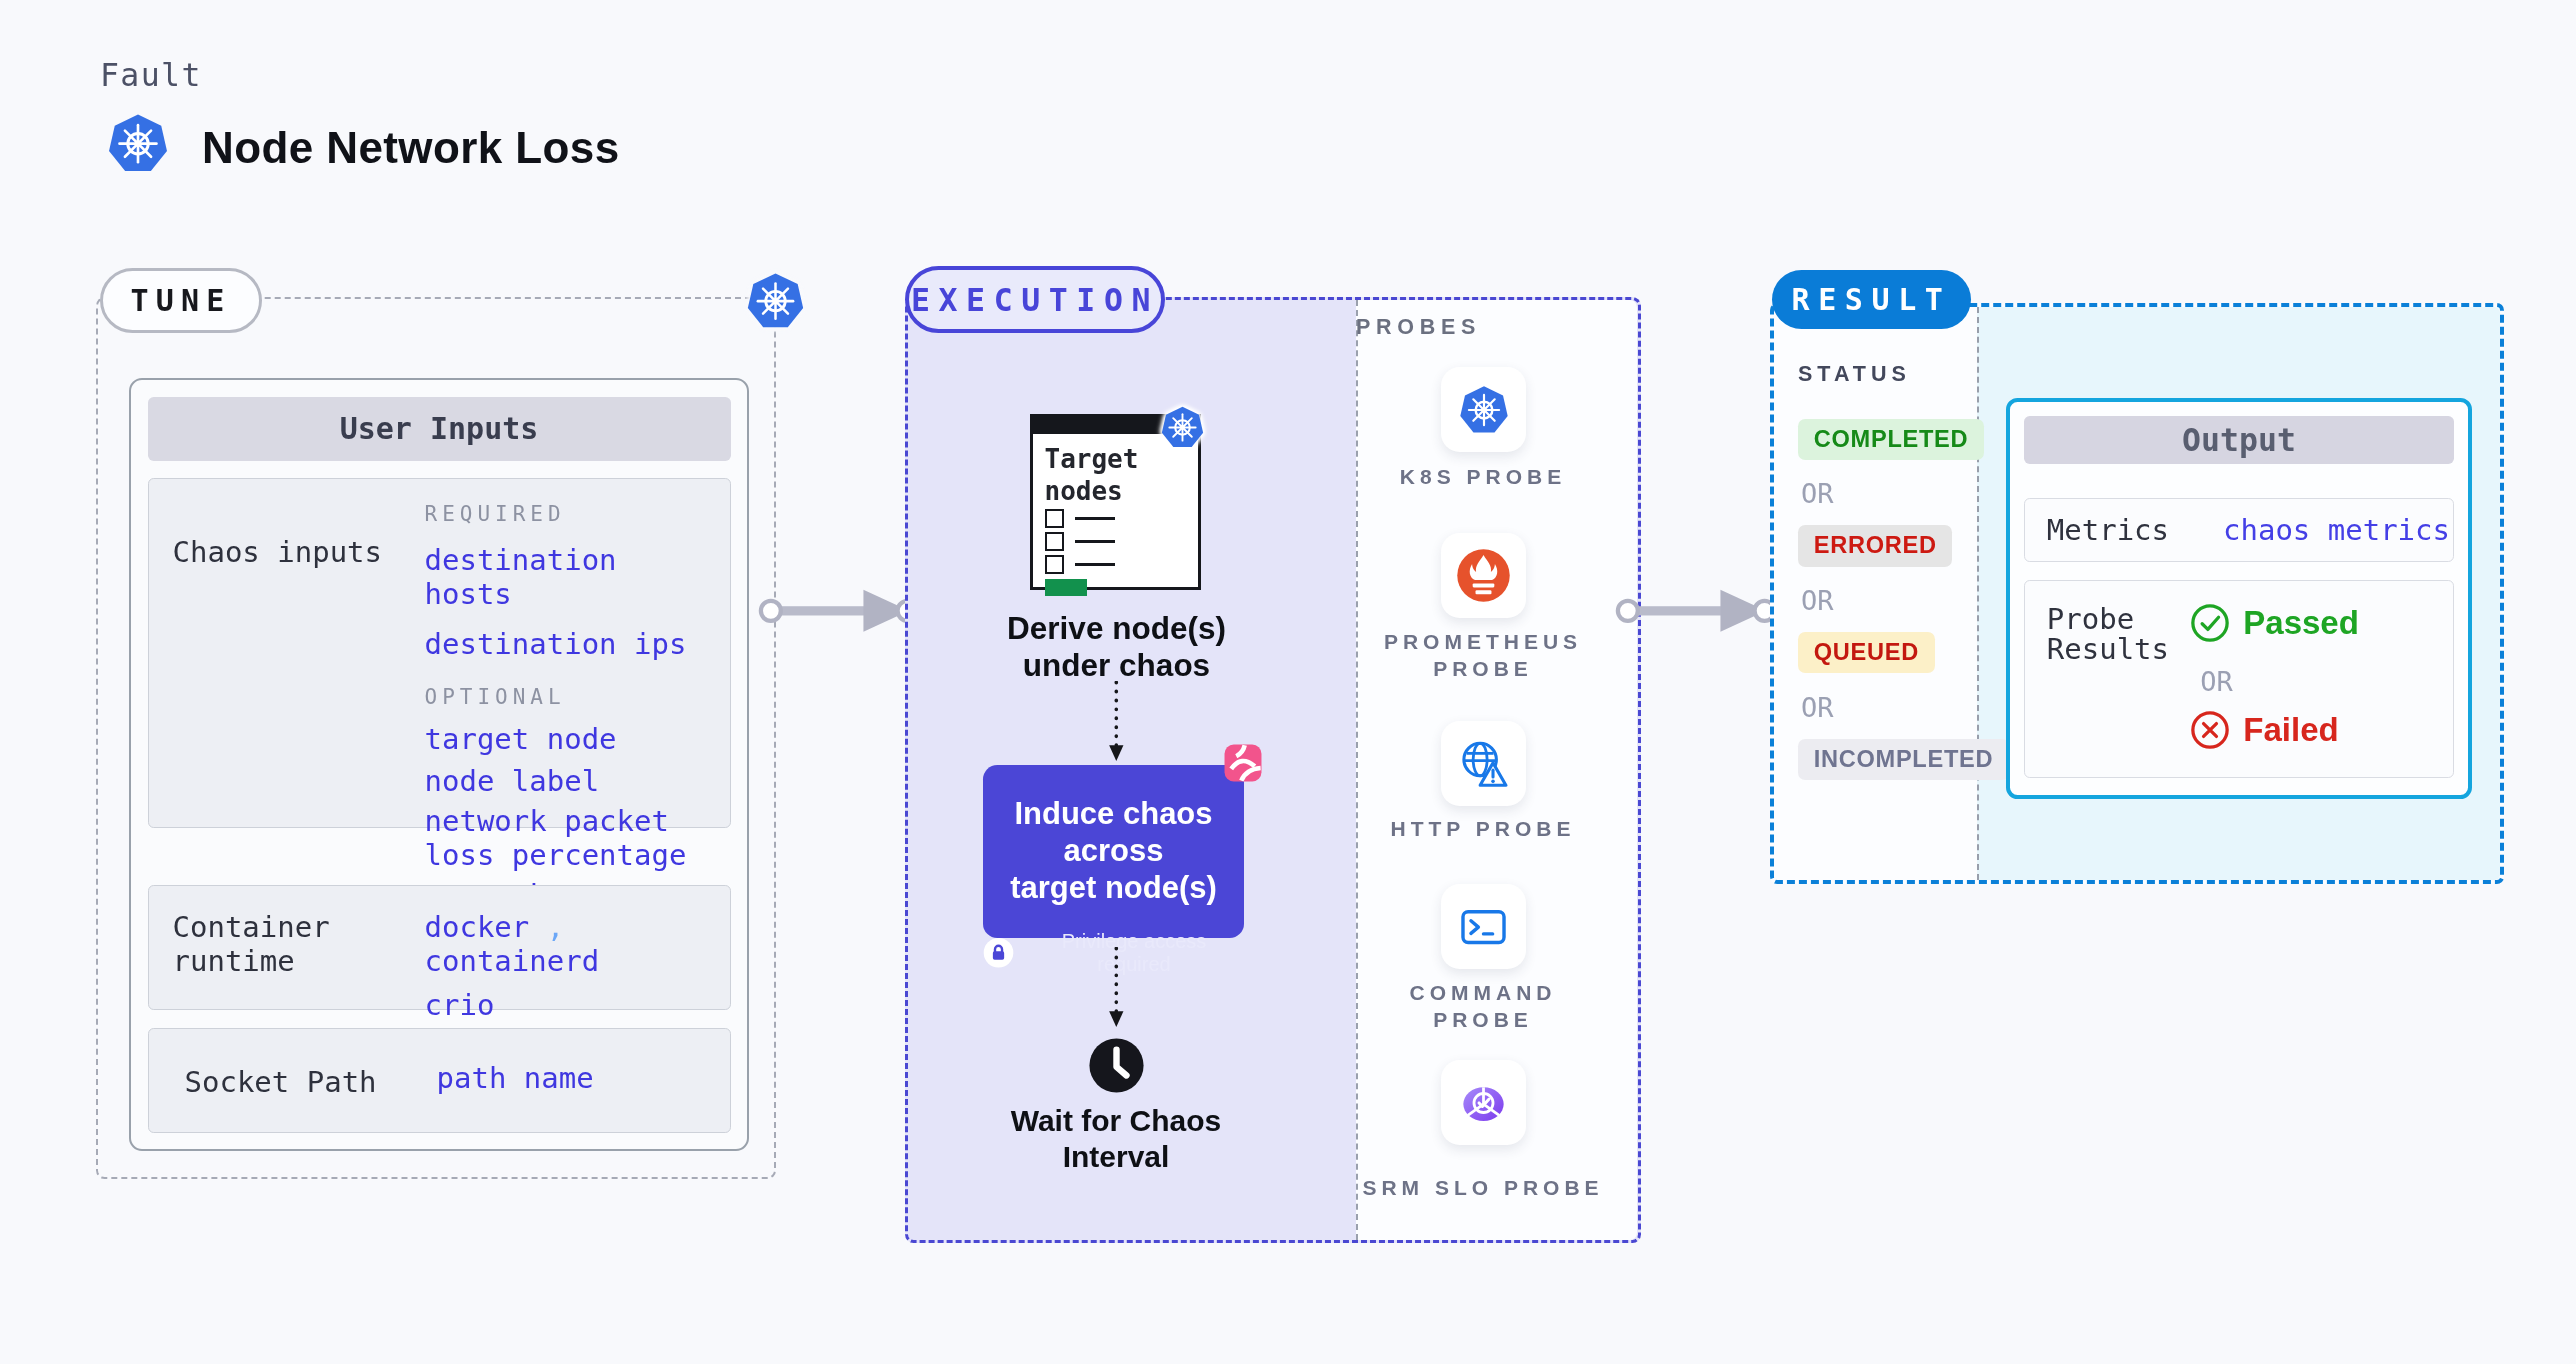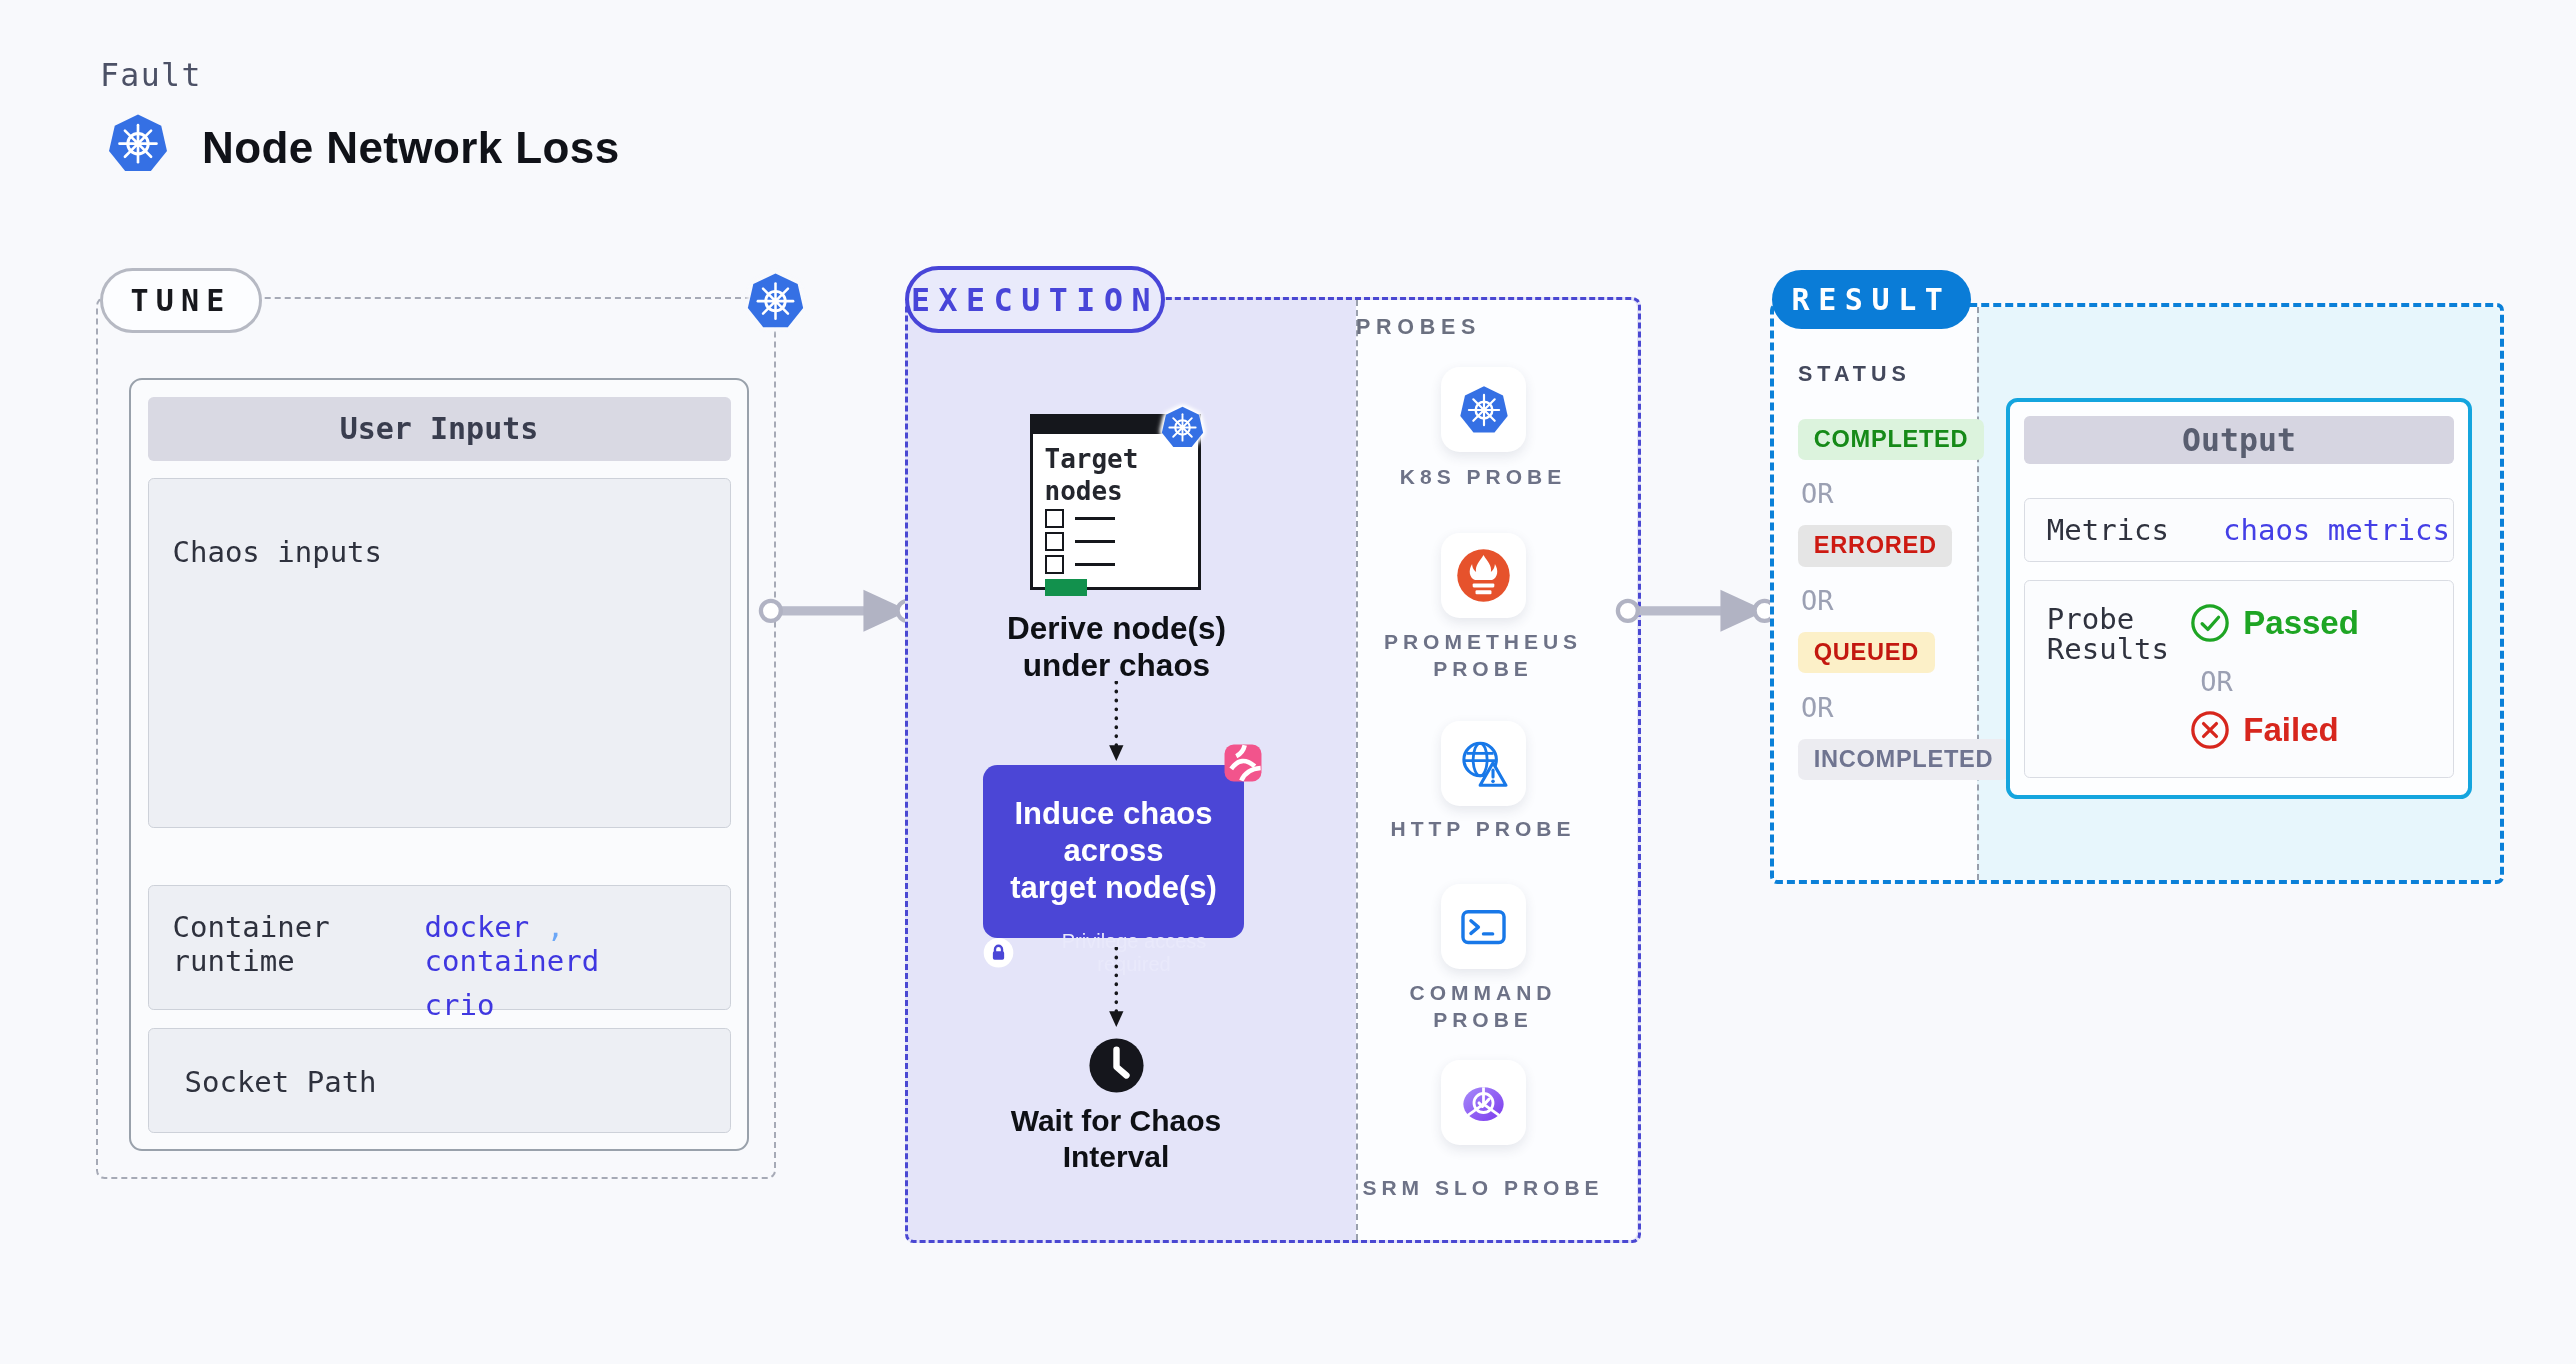--- a/index.html
+++ b/index.html
@@ -151,32 +151,45 @@
     <use href="#k8s-sym"></use>
   </svg>
 
 <div class="abs ui-card">
   <div class="ui-header">
       <span>User Inputs</span>
     </div>
 
   <div class="ui-row ui-row-1">
     <div class="ui-label" style="margin-top:56px;">Chaos inputs</div>
+    <div class="ui-values" style="padding-top:23px;">
+      <div class="group-heading">REQUIRED</div>
+      <div class="blue-val" style="margin-top:17px;">destination hosts</div>
+      <div class="blue-val" style="margin-top:15.8px;">destination ips</div>
+      <div class="group-heading" style="margin-top:24px;">OPTIONAL</div>
+      <div class="blue-val" style="margin-top:13px;">target node</div>
+      <div class="blue-val" style="margin-top:8.6px;">node label</div>
+      <div class="blue-val" style="margin-top:5.7px;width:287px;">network packet loss percentage</div>
+      <div class="blue-val" style="margin-top:5.7px;">network interface</div>
+    </div>
   </div>
 
   <div class="ui-row ui-row-2">
     <div class="ui-label" style="margin-top:24px;width:252px;"><span>Container runtime</span></div>
     <div class="ui-values" style="padding-top:24px;">
       <div class="blue-val"><span>docker</span> <span class="comma">,</span> <span>containerd</span></div>
       <div class="blue-val" style="margin-top:10px;">crio</div>
     </div>
   </div>
 
   <div class="ui-row ui-row-3">
     <div class="ui-label" style="margin-top:36px;">Socket Path</div>
+    <div class="ui-values" style="padding-top:31.5px;">
+      <div class="blue-val">path name</div>
+    </div>
   </div>
 </div>
 
 <svg class="abs conn" style="left:756px;top:587px;" viewBox="0 0 230 66" width="165" height="47">
     <use href="#grey-arrow"></use>
   </svg>
 
 <div class="abs exec-box">
   <div class="probes-panel"></div>
 </div>

